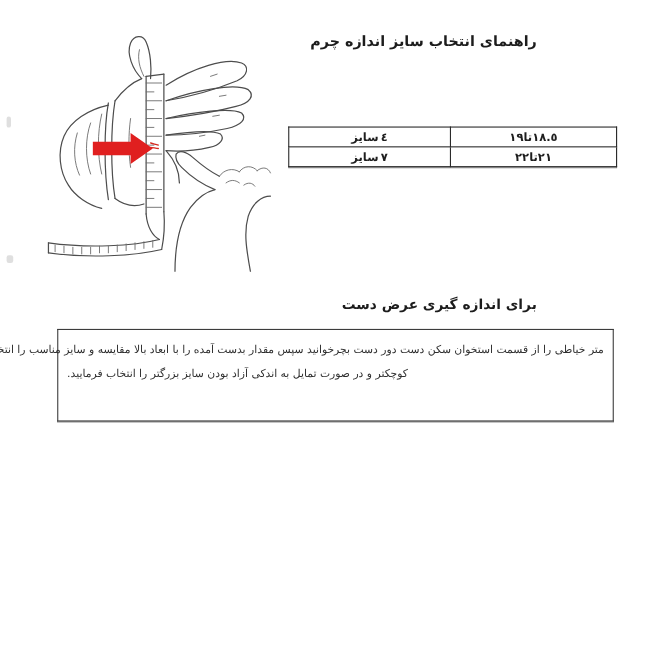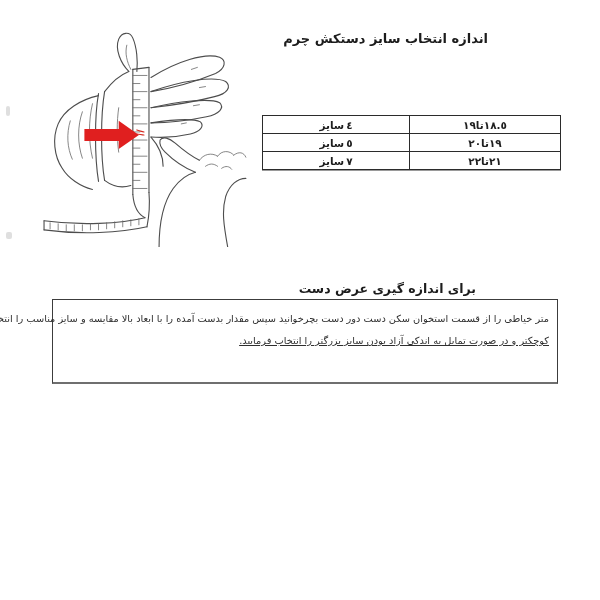--- a/index.html
+++ b/index.html
@@ -22,49 +22,49 @@
     border:1px solid #2b2b2b;height:17px;padding:0 2px;
     font-size:10.5px;font-weight:bold;color:#1e1e1e;
     text-align:center;vertical-align:middle;white-space:nowrap;overflow:hidden;
   }
   .size-table{border:1px solid #2b2b2b;box-shadow:0 1px 0 #9a9a9a;}
   td.c-size{width:142px;direction:ltr;}
   td.c-size .w{unicode-bidi:isolate;margin-right:2px;}
   td.c-size .n{unicode-bidi:isolate;}
   td.c-range{width:146px;direction:rtl;}
   .section-heading{
-    position:absolute;top:269px;right:112px;margin:12px;
+    position:absolute;top:269px;right:112px;margin:0;
     direction:rtl;font-size:12.5px;font-weight:bold;color:#1c1c1c;
   }
   .note-box{
     position:absolute;left:52px;top:299px;width:506px;height:85px;
     box-sizing:border-box;border:1px solid #3c3c3c;border-bottom-width:2px;
     border-bottom-color:#6f6f6f;
     direction:rtl;padding:8px 8px 0 8px;
   }
   .jline{
     font-size:9.8px;color:#2e2e2e;line-height:22px;
     text-align:justify;text-align-last:justify;white-space:nowrap;
   }
   .cline{
-    font-size:9.8px;color:#2e2e2e;line-height:22px;text-align:right;white-space:nowrap;text-decoration:underline;
+    font-size:9.8px;color:#2e2e2e;line-height:22px;text-align:left;white-space:nowrap;
   }
   .artifact{
     position:absolute;background:#c4c4c4;opacity:.55;border-radius:2px;
   }
   .artifact.a1{left:6px;top:106px;width:4px;height:10px;}
   .artifact.a2{left:6px;top:232px;width:6px;height:7px;}
   svg .ln{fill:none;stroke:#4d4d4d;stroke-width:1.1;stroke-linecap:round;stroke-linejoin:round;}
   svg .ln-thin{fill:none;stroke:#6a6a6a;stroke-width:0.8;stroke-linecap:round;}
   svg .redln{fill:none;stroke:#d42a20;stroke-width:1.2;stroke-linecap:round;}
 </style>
 </head>
 <body>
 
-<h1 class="page-title">اندازه انتخاب سایز دستکش چرم</h1>
+<h1 class="page-title">راهنمای انتخاب سایز اندازه چرم</h1>
 
 <div class="illus">
   <svg width="222" height="222" viewBox="0 0 220 220" aria-hidden="true">
 
     <path class="ln" d="M58,70 C40,74 24,84 18,98 C12,112 14,130 22,142 C28,152 40,160 52,163"></path>
     <path class="ln-thin" d="M30,95 C26,108 27,122 32,133"></path>
     <path class="ln-thin" d="M42,86 C37,100 37,118 42,132"></path>
     <path class="ln-thin" d="M52,78 C48,95 48,115 52,132"></path>
     <path class="ln" d="M58,68 C54,90 54,130 58,155"></path>
     <path class="ln" d="M64,66 C60,90 60,130 64,154"></path>
@@ -107,24 +107,20 @@
   </svg>
 </div>
 
 <table class="size-table">
   <tbody>
     <tr>
       <td class="c-size"><span class="w">سایز</span><span class="n">٤</span></td>
       <td class="c-range"><span>١٨.٥تا١٩</span></td>
     </tr>
     <tr>
-      <td class="c-size"><span class="w">سایز</span><span class="n">٥</span></td>
-      <td class="c-range"><span>١٩تا٢٠</span></td>
-    </tr>
-    <tr>
       <td class="c-size"><span class="w">سایز</span><span class="n">٧</span></td>
       <td class="c-range"><span>٢١تا٢٢</span></td>
     </tr>
   </tbody>
 </table>
 
 <h2 class="section-heading">برای اندازه گیری عرض دست</h2>
 
 <div class="note-box">
   <div class="jline">متر خیاطی را از قسمت استخوان سکن دست دور دست بچرخوانید سپس مقدار بدست آمده را با ابعاد بالا مقایسه و سایز مناسب را انتخاب</div>

